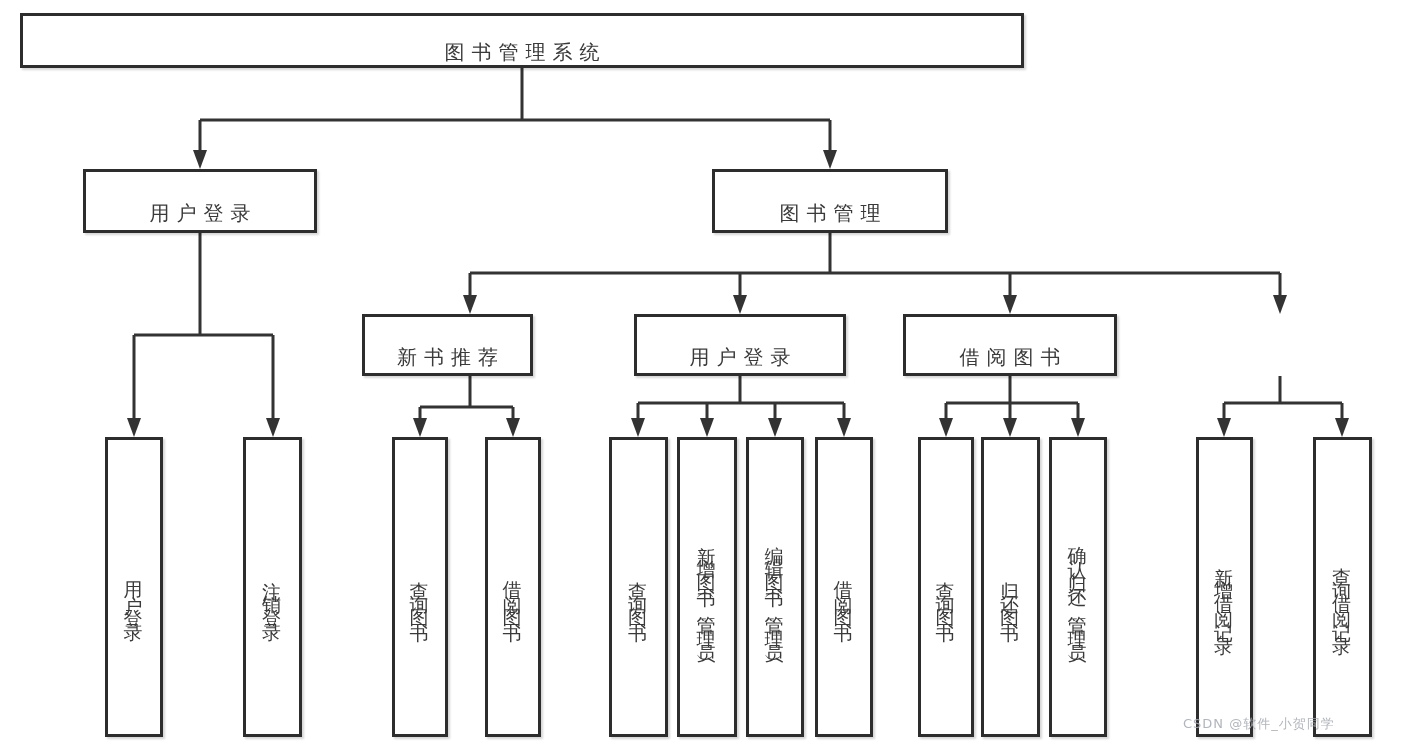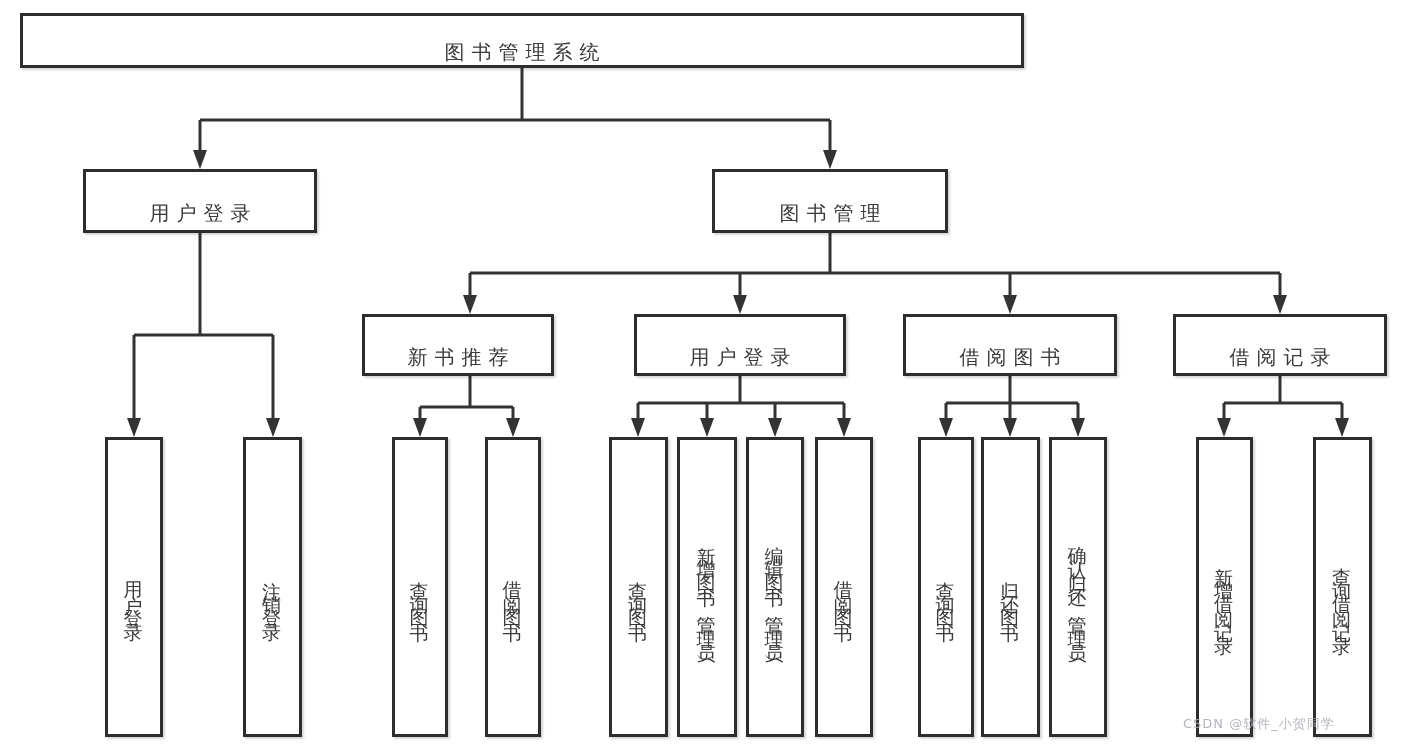--- a/index.html
+++ b/index.html
@@ -65,31 +65,28 @@
     <span>图书管理系统</span>
   </div>
 
   <div class="node h-node" style="left:83px;top:169px;width:234px;height:64px">
     <span>用户登录</span>
   </div>
   <div class="node h-node" style="left:712px;top:169px;width:236px;height:64px">
     <span>图书管理</span>
   </div>
 
-  <div class="node h-node" style="left:362px;top:314px;width:192px;height:62px">
+  <div class="node h-node" style="left:362px;top:314px;width:171px;height:62px">
     <span>新书推荐</span>
   </div>
   <div class="node h-node" style="left:634px;top:314px;width:212px;height:62px">
     <span>用户登录</span>
   </div>
   <div class="node h-node" style="left:903px;top:314px;width:214px;height:62px">
     <span>借阅图书</span>
-  </div>
-  <div class="node h-node" style="left:1173px;top:314px;width:214px;height:62px">
-    <span>借阅记录</span>
   </div>
 
   <div class="node v-node" style="left:105px;top:437px;width:58px;height:300px">
     <span>用户登录</span>
   </div>
   <div class="node v-node" style="left:243px;top:437px;width:59px;height:300px">
     <span>注销登录</span>
   </div>
 
   <div class="node v-node" style="left:392px;top:437px;width:56px;height:300px">

